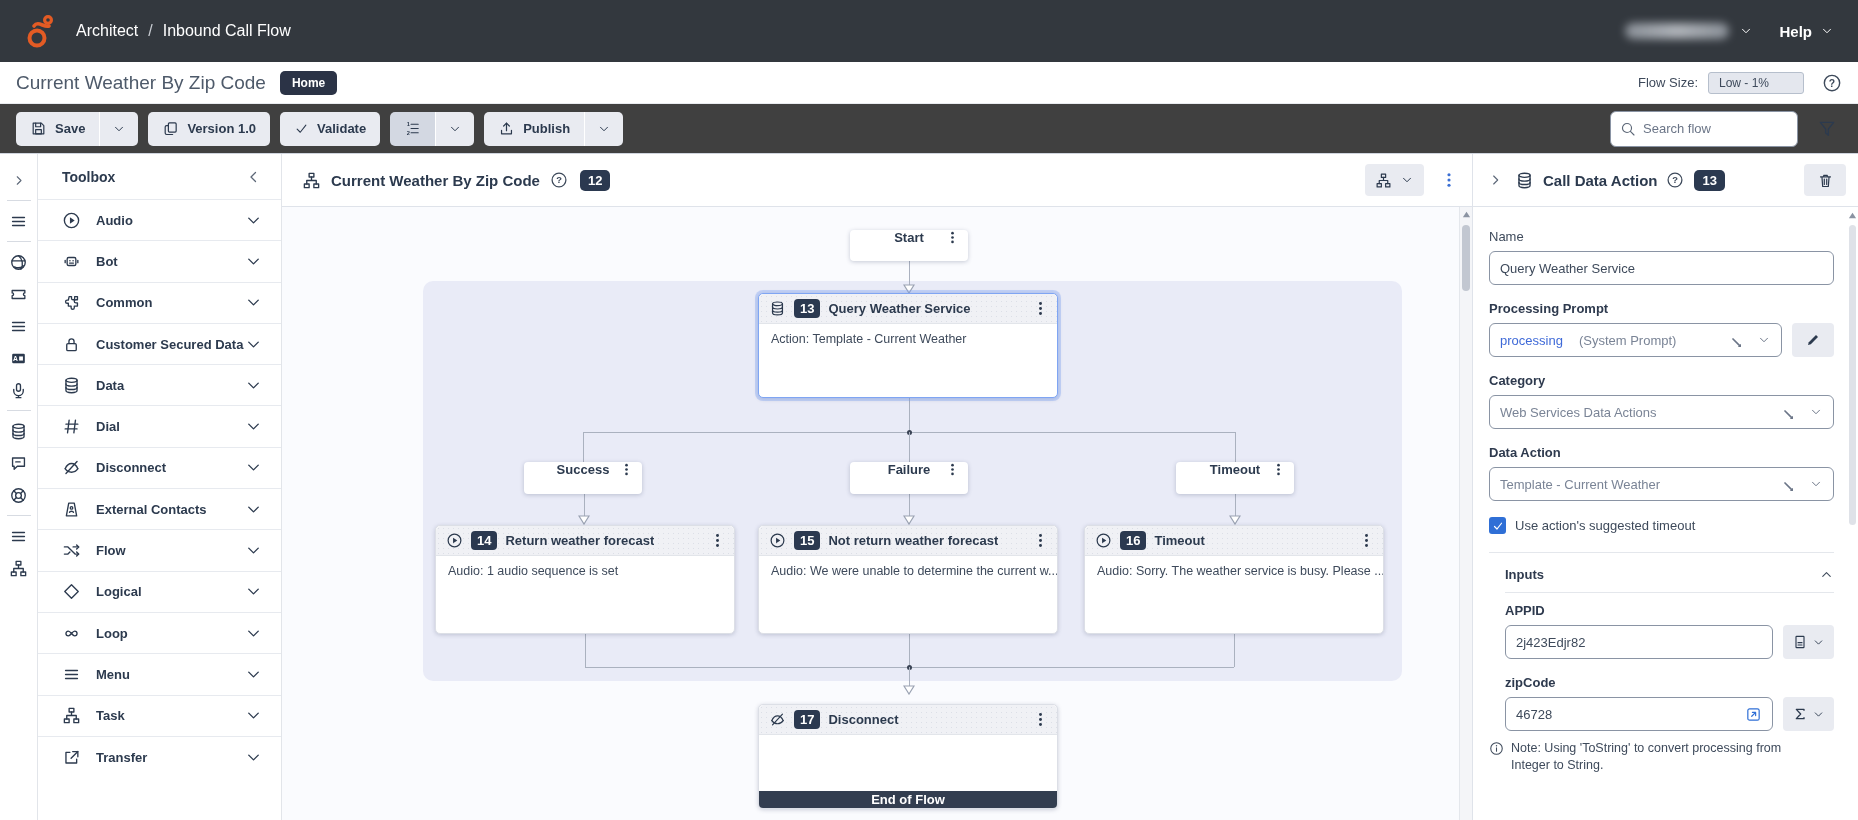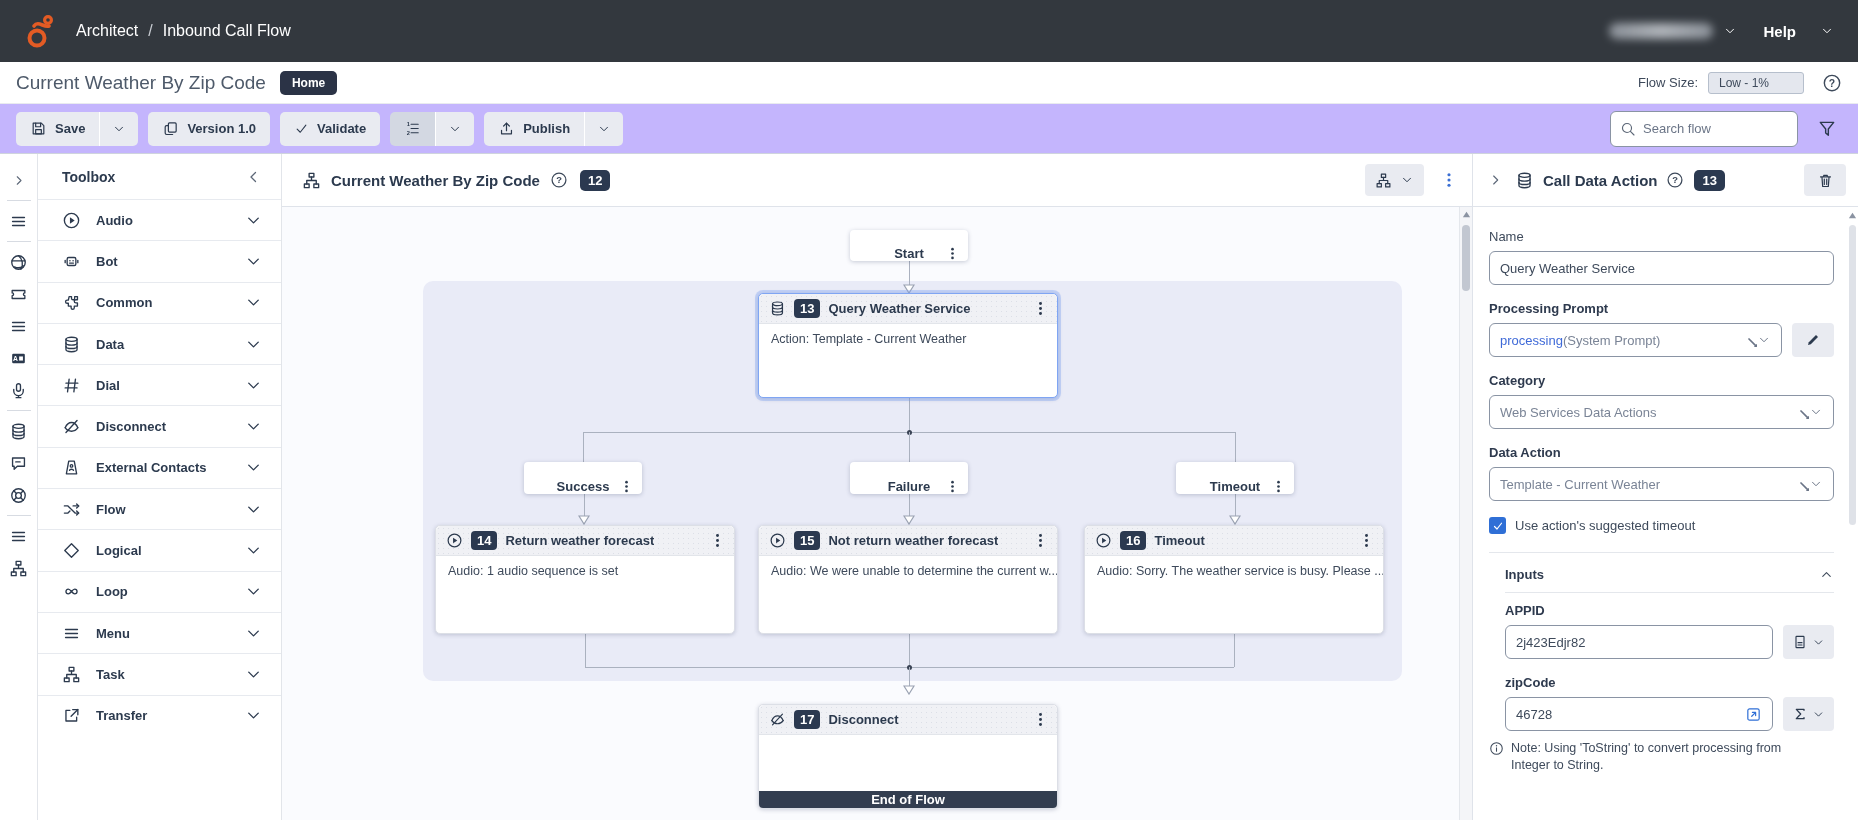--- a/index.html
+++ b/index.html
@@ -11,35 +11,35 @@
   svg.ic { stroke:currentColor; fill:none; stroke-width:1.7; stroke-linecap:round; stroke-linejoin:round; }
 
   
   .topbar { height:62px; background:#33383e; display:flex; align-items:center; padding:0 24px; color:#fff; flex:none; }
   .logo { width:34px; height:38px; margin-right:18px; }
   .crumb-sep { color:#c7cbd1; font-weight:400; margin:0 10px; }
   .topbar-right { margin-left:auto; display:flex; align-items:center; gap:26px; }
   .user-chip { display:flex; align-items:center; gap:10px; cursor:pointer; }
   .user-blur { width:104px; height:16px; border-radius:8px;
     background:linear-gradient(90deg,#9aa0a8,#c6cad0,#9aa0a8); filter:blur(4px); opacity:.85; }
-  .help-chip { display:flex; align-items:center; gap:24px; font-size:15px; font-weight:700; cursor:pointer; }
+  .help-chip { display:flex; align-items:center; gap:8px; font-size:15px; font-weight:700; cursor:pointer; }
   .chev-sm { width:14px; height:14px; }
 
   
   .titlebar { height:42px; background:#fff; display:flex; align-items:center; padding:0 16px; border-bottom:1px solid #e9ebef; flex:none; }
   .flow-title { font-size:19px; color:#4e5a6a; margin-right:14px; }
   .home-badge { background:#2b3346; color:#fff; font-size:12px; font-weight:700; padding:5px 12px; border-radius:5px; }
   .titlebar-right { margin-left:auto; display:flex; align-items:center; gap:10px; }
   .flowsize-label { font-size:13px; color:#3e4a5b; }
   .flowsize-badge { background:#e4e7ee; border:1px solid #b6bfcc; border-radius:3px; font-size:12px;
     color:#3e4a5b; padding:3px 10px; min-width:96px; }
   .qmark { width:20px; height:20px; color:#3e4a5b; margin-left:8px; cursor:pointer; }
 
   
-  .toolbar { height:50px; background:#c4b5fd; border-bottom:1px solid #cfd4dd; display:flex; align-items:center; padding:0 16px; gap:10px; flex:none; }
+  .toolbar { height:50px; background:#404040; border-bottom:1px solid #cfd4dd; display:flex; align-items:center; padding:0 16px; gap:10px; flex:none; }
   .btn-group { display:flex; border-radius:5px; overflow:hidden; }
   .tbtn { height:34px; background:#e9ebf1; border:none; color:#2c3a4e; font-family:inherit;
     font-size:13px; font-weight:700; display:flex; align-items:center; gap:8px; padding:0 14px; cursor:pointer; }
   .tbtn .ic { width:17px; height:17px; }
   .tbtn.carat { padding:0 12px; border-left:1px solid #fff; }
   .tbtn.active { background:#d3d8e2; }
   .toolbar-right { margin-left:auto; display:flex; align-items:center; gap:14px; }
   .searchbox { width:188px; height:36px; border:1px solid #8a94a4; border-radius:6px; display:flex; align-items:center; padding:0 9px; gap:7px; background:#fff; }
   .searchbox .ic { width:16px; height:16px; color:#5c6777; }
   .searchbox input { border:none; outline:none; flex:1; font-family:inherit; font-size:13px; color:#3e4a5b; background:transparent; }
@@ -91,21 +91,21 @@
   .node-head .ic { width:17px; height:17px; color:#2c3a4e; }
   .node-num { background:#2b3950; color:#fff; font-weight:700; font-size:13px; border-radius:4px; padding:2px 6px; }
   .node-title { font-size:13px; font-weight:700; color:#2c3a4e; white-space:nowrap; overflow:hidden; }
   .node-kebab { margin-left:auto; width:15px; height:15px; color:#2c3a4e; cursor:pointer; }
   .node-body { padding:8px 12px; font-size:12.5px; color:#3e4a5b; white-space:nowrap; overflow:hidden; }
   .node.selected { border:1.5px solid #7fa5f3; box-shadow:0 0 0 3px rgba(130,165,245,.38), 0 1px 4px rgba(45,55,90,.25); }
   .node-footer { position:absolute; left:0; right:0; bottom:0; height:17px; background:#333e50; color:#fff;
     font-size:13px; font-weight:700; display:flex; align-items:center; justify-content:center; border-radius:0 0 4px 4px; }
 
   .mini-node { position:absolute; width:118px; height:32px; background:#fff; border-radius:4px;
-    box-shadow:0 1px 4px rgba(45,55,90,.25); display:flex; align-items:flex-end; justify-content:center; }
+    box-shadow:0 1px 4px rgba(45,55,90,.25); display:flex; align-items:flex-start; justify-content:center; }
   .mini-node .mn-label { font-size:13px; font-weight:700; color:#2c3a4e; }
   .mini-node .node-kebab { position:absolute; right:8px; margin-left:0; }
 
   .vscroll { position:absolute; right:0; top:0; bottom:0; width:13px; background:#f4f5f8; border-left:1px solid #e4e7ec; }
   .vscroll .scr-up { position:absolute; top:3px; left:2px; width:9px; height:9px; color:#8b93a2; }
   .vscroll .thumb { position:absolute; top:18px; left:2px; width:8px; border-radius:4px; background:#c2c7d1; }
 
   
   .props { width:386px; background:#fff; border-left:1px solid #dfe3ea; flex:none; display:flex; flex-direction:column; position:relative; }
   .props-head { height:53px; border-bottom:1px solid #dfe3ea; display:flex; align-items:center; padding:0 12px 0 14px; flex:none; }
@@ -115,21 +115,21 @@
   .trash-btn { margin-left:auto; width:42px; height:32px; background:#e9ebf1; border-radius:4px;
     display:flex; align-items:center; justify-content:center; color:#2c3a4e; cursor:pointer; }
   .trash-btn .ic { width:17px; height:17px; }
 
   .props-body { flex:1; padding:12px 24px 10px 16px; overflow:hidden; position:relative; }
   .flabel { font-size:13px; color:#3e4a5b; margin:10px 0 7px; }
   .flabel.bold { font-weight:700; color:#2e3a4e; }
   .finput { height:34px; border:1px solid #8a94a4; border-radius:6px; background:#fff;
     display:flex; align-items:center; padding:0 10px; font-size:13px; color:#3e4a5b; }
   .finput input { border:none; outline:none; width:100%; font-family:inherit; font-size:13px; color:#3e4a5b; }
-  .combo { justify-content:flex-start; gap:0; }
+  .combo { justify-content:flex-start; gap:16px; }
   .combo .cx { margin-left:auto; width:13px; height:13px; color:#6b7587; cursor:pointer; }
   .combo .cv { width:14px; height:14px; color:#6b7587; cursor:pointer; }
   .blue-text { color:#3f6ad8; }
   .gray-text { color:#7a8496; }
   .frow { display:flex; align-items:center; gap:10px; }
   .sq-btn { height:34px; background:#e9ebf1; border-radius:4px; display:flex; align-items:center;
     justify-content:center; gap:4px; color:#2c3a4e; cursor:pointer; padding:0 9px; }
   .sq-btn .ic { width:16px; height:16px; }
   .checkrow { display:flex; align-items:center; gap:9px; margin:16px 0 6px; }
   .checkbox { width:17px; height:17px; border-radius:3px; background:#2f6fd6; display:flex; align-items:center; justify-content:center; cursor:pointer; }
@@ -544,20 +544,29 @@
         <svg class="ic">
             <use href="#i-puzzle"></use>
           </svg>
         <span class="tb-label">Common</span>
         <svg class="ic tb-chev">
             <use href="#i-chev-down"></use>
           </svg>
       </div>
       <div class="tb-item">
         <svg class="ic">
+            <use href="#i-lock"></use>
+          </svg>
+        <span class="tb-label">Customer Secured Data</span>
+        <svg class="ic tb-chev">
+            <use href="#i-chev-down"></use>
+          </svg>
+      </div>
+      <div class="tb-item">
+        <svg class="ic">
             <use href="#i-db"></use>
           </svg>
         <span class="tb-label">Data</span>
         <svg class="ic tb-chev">
             <use href="#i-chev-down"></use>
           </svg>
       </div>
       <div class="tb-item">
         <svg class="ic">
             <use href="#i-hash"></use>

